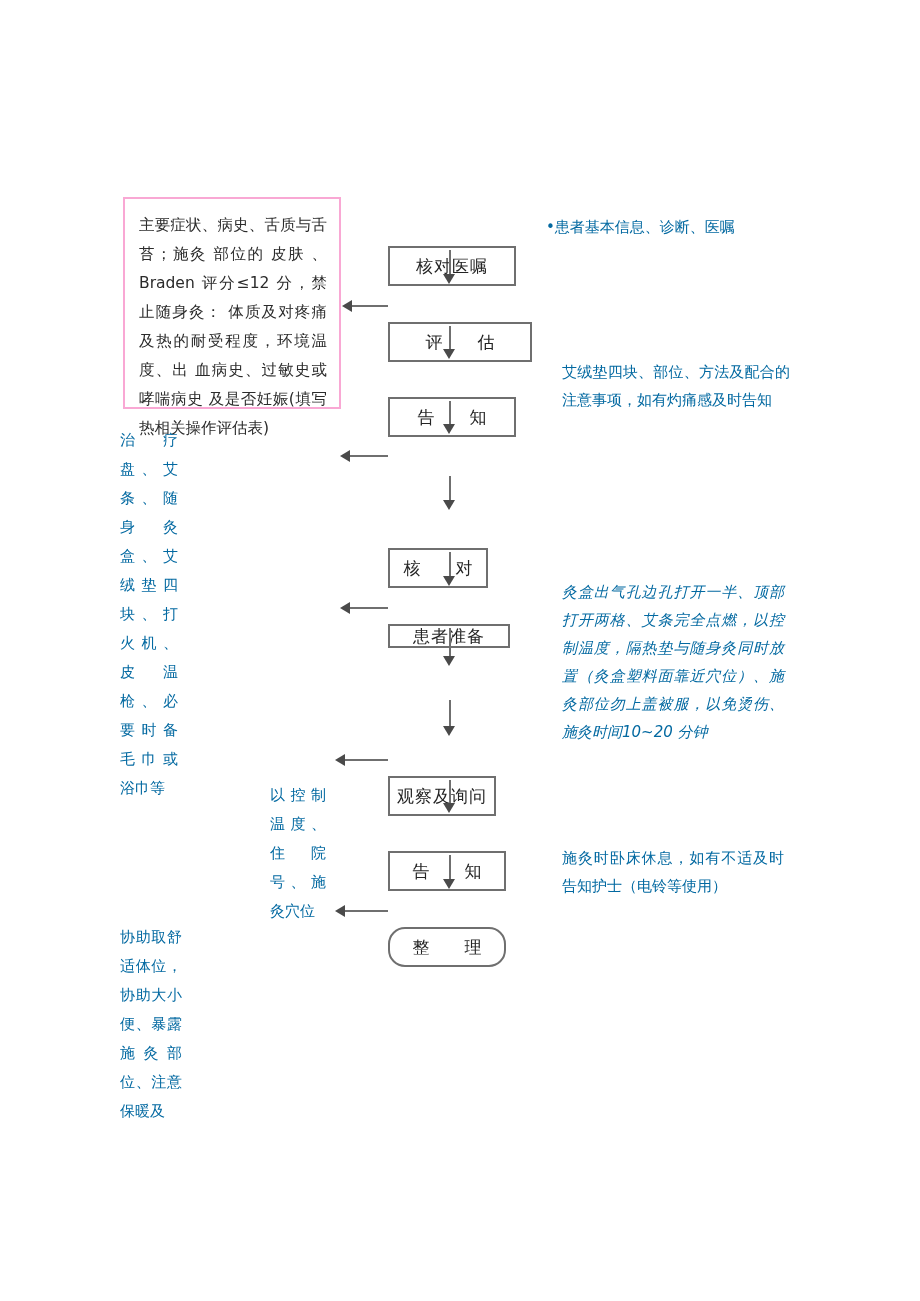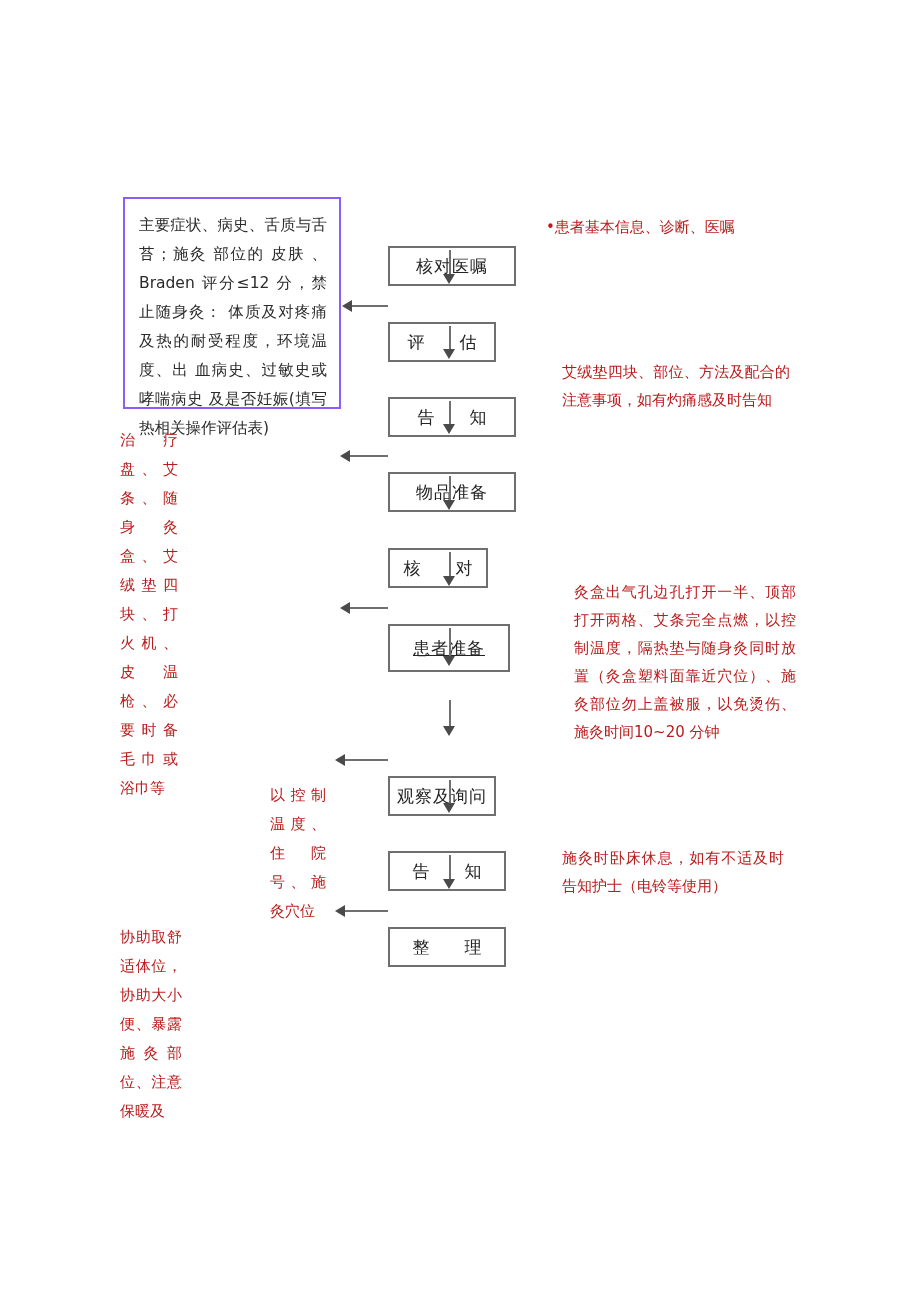--- a/index.html
+++ b/index.html
@@ -35,37 +35,37 @@
     color: #242424;
     white-space: pre;
     margin-top: 36px;
   }
   .node.wide-space { letter-spacing: 8px; text-indent: 8px; }
 
   
   .assess-box {
     position: absolute;
     box-sizing: border-box;
-    border: 2px solid #8b5cf6;
+    border: 2px solid #f9a8d4;
     background: #ffffff;
     padding: 12px 12px 10px 14px;
     font-size: 15.5px;
     line-height: 29px;
     text-align: justify;
     text-justify: inter-ideograph;
     color: #2b2b2b;
   }
 
   
   .note {
     position: absolute;
     box-sizing: border-box;
     font-size: 15px;
     line-height: 28px;
-    color: #b91c1c;
+    color: #0369a1;
     text-align: justify;
     text-justify: inter-ideograph;
   }
   .note.narrow {
     line-height: 29px;
     text-align: justify;
   }
   .note.bullet { line-height: 22px; }
 
   
@@ -98,35 +98,34 @@
 </style>
 </head>
 <body>
 
 <div class="page">
 
   <div class="assess-box" style="left:123px; top:197px; width:218px; height:212px;">主要症状、病史、舌质与舌苔；施灸 部位的 皮肤 、Braden 评分≤12 分，禁止随身灸： 体质及对疼痛及热的耐受程度，环境温度、出 血病史、过敏史或哮喘病史 及是否妊娠(填写热相关操作评估表)</div>
 
   <div class="node" style="left:388px; top:210px; width:128px; height:40px;">核对医嘱</div>
 
-  <div class="node wide-space" style="left:388px; top:286px; width:108px; height:40px;">评  估</div>
+  <div class="node wide-space" style="left:388px; top:286px; width:144px; height:40px;">评  估</div>
 
   <div class="node wide-space" style="left:388px; top:361px; width:128px; height:40px;">告  知</div>
 
-  <div class="node" style="left:388px; top:436px; width:128px; height:40px;">物品准备</div>
 
   <div class="node wide-space" style="left:388px; top:512px; width:100px; height:40px;">核  对</div>
 
-  <div class="node" style="left:388px; top:588px; width:122px; height:48px;text-decoration:underline;">患者准备</div>
+  <div class="node" style="left:388px; top:588px; width:122px; height:24px;">患者准备</div>
 
   <div class="node" style="left:388px; top:740px; width:108px; height:40px;">观察及询问</div>
 
   <div class="node wide-space" style="left:388px; top:815px; width:118px; height:40px;">告  知</div>
 
-  <div class="node wide-space" style="left:388px; top:891px; width:118px; height:40px;">整  理</div>
+  <div class="node wide-space" style="left:388px; top:891px; width:118px; height:40px;border-radius:17px;">整  理</div>
 
   <div class="vline" style="left:449px; top:250px; height:26px;"></div>
   <div class="arrow-down" style="left:443px; top:274px;"></div>
 
   <div class="vline" style="left:449px; top:326px; height:25px;"></div>
   <div class="arrow-down" style="left:443px; top:349px;"></div>
 
   <div class="vline" style="left:449px; top:401px; height:25px;"></div>
   <div class="arrow-down" style="left:443px; top:424px;"></div>
 
@@ -162,21 +161,21 @@
 
   <div class="hline" style="left:345px; top:910px; width:43px;"></div>
   <div class="arrow-left" style="left:335px; top:905px;"></div>
 
   <div class="note bullet" style="left:546px; top:216px; width:300px;">•患者基本信息、诊断、医嘱</div>
 
   <div class="note" style="left:562px; top:358px; width:228px;">艾绒垫四块、部位、方法及配合的注意事项，如有灼痛感及时告知</div>
 
   <div class="note narrow" style="left:120px; top:426px; width:58px;font-family:Liberation Serif, serif;">治疗盘、艾条、随身灸盒、艾绒垫四块、打火机、皮温枪、必要时备毛巾或浴巾等</div>
 
-  <div class="note" style="left:574px; top:578px; width:222px;">灸盒出气孔边孔打开一半、顶部打开两格、艾条完全点燃，以控制温度，隔热垫与随身灸同时放置（灸盒塑料面靠近穴位）、施灸部位勿上盖被服，以免烫伤、施灸时间10~20 分钟</div>
+  <div class="note" style="left:562px; top:578px; width:222px;font-style:italic;">灸盒出气孔边孔打开一半、顶部打开两格、艾条完全点燃，以控制温度，隔热垫与随身灸同时放置（灸盒塑料面靠近穴位）、施灸部位勿上盖被服，以免烫伤、施灸时间10~20 分钟</div>
 
   <div class="note narrow" style="left:270px; top:781px; width:56px;">以控制温度、住院号、施灸穴位</div>
 
   <div class="note" style="left:562px; top:844px; width:222px;">施灸时卧床休息，如有不适及时告知护士（电铃等使用）</div>
 
   <div class="note narrow" style="left:120px; top:923px; width:62px;">协助取舒适体位，协助大小便、暴露施灸部位、注意保暖及</div>
 
 </div>
 
 </body></html>

